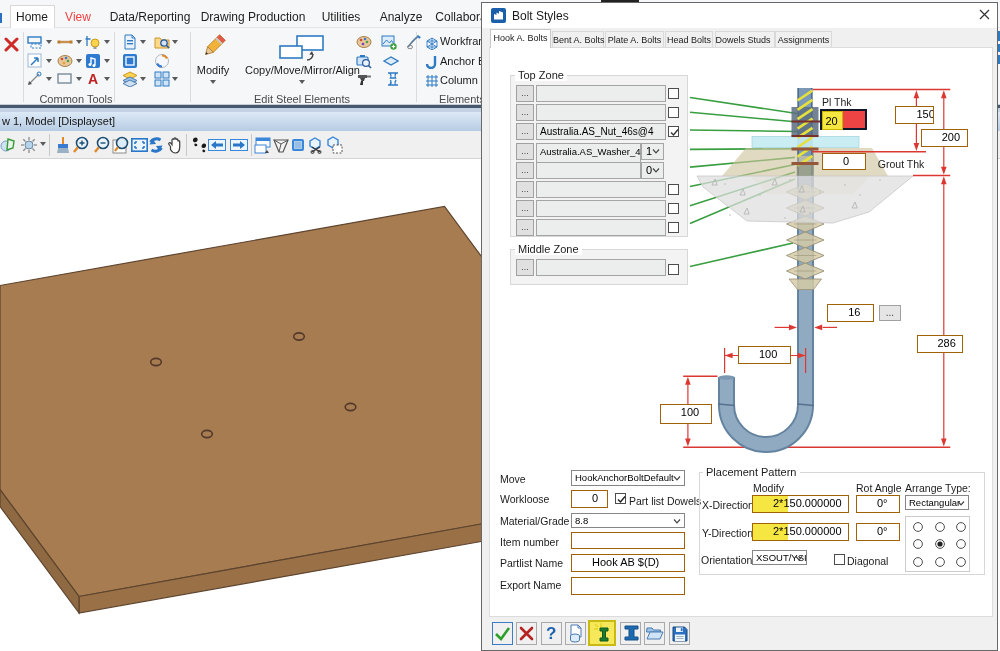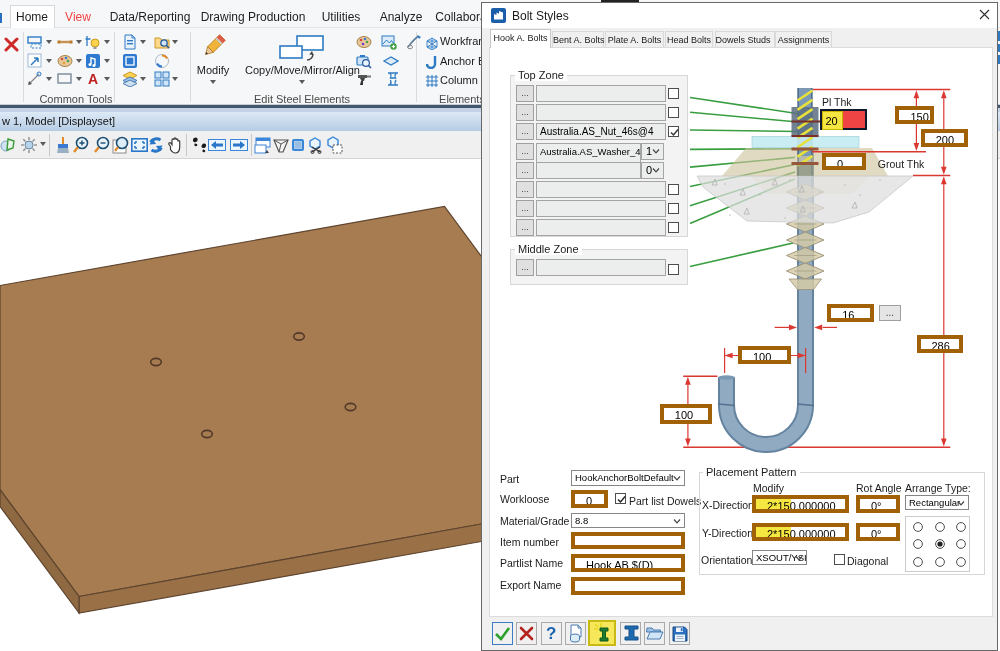--- a/index.html
+++ b/index.html
@@ -1,18 +1,18 @@
 <!DOCTYPE html>
 <html><head><meta charset="utf-8">
 <style>
 *{margin:0;padding:0;box-sizing:border-box}
 body{width:1000px;height:651px;position:relative;font-family:"Liberation Sans",sans-serif;background:#fff;overflow:hidden}
 .a{position:absolute}
 .lbl{position:absolute;font-size:10.5px;color:#1b1b1b;white-space:nowrap;line-height:12px}
-.f{position:absolute;background:#fff;border:4px solid #a16207;font-size:11px;line-height:15px;padding-left:11px;white-space:nowrap;overflow:hidden;color:#000}
+.f{position:absolute;background:#fff;border:1px solid #a16207;font-size:11px;line-height:15px;padding-left:20px;white-space:nowrap;overflow:hidden;color:#000}
 .zf{position:absolute;background:#eceded;border:1px solid #a5a5a5}
 .zbtn{position:absolute;background:#e0e0e0;border:1px solid #a0a0a0;color:#444;font-size:9px;text-align:center;line-height:11px}
 .cb{position:absolute;width:11px;height:11px;background:#fff;border:1px solid #4d4d4d}
 .grp{position:absolute;border:1px solid #d7d7d7}
 .glab{position:absolute;font-size:11px;color:#1b1b1b;background:#fff;padding:0 3px;white-space:nowrap;line-height:11px}
 .combo{position:absolute;background:#fff;border:1px solid #868686;font-size:9.5px;line-height:14px;padding-left:3px;white-space:nowrap;overflow:hidden}
 .chev{position:absolute;right:3px;top:50%;margin-top:-2px;width:8px;height:5px}
 .tbtn{position:absolute;width:21px;height:23px;background:#f0f0f0;border:1px solid #a9a9a9}
 .sep{position:absolute;width:1px;background:#d9dbde}
 .da{position:absolute;width:0;height:0;border-left:3px solid transparent;border-right:3px solid transparent;border-top:4px solid #5a5a5a}
@@ -466,21 +466,21 @@
 <div class="zf" style="left:536px;top:219.4px;width:130px;height:17px;font-size:10px;line-height:15px;padding-left:3px;color:#000"></div>
 <div class="cb" style="left:668px;top:222.4px"></div>
 <div class="grp" style="left:510px;top:249px;width:178px;height:36px;background:#f3f3f3"></div>
 <div class="glab" style="left:515px;top:244px">Middle Zone</div>
 <div class="zbtn" style="left:516px;top:259px;width:18px;height:17px;line-height:15px">...</div>
 <div class="zf" style="left:536px;top:259px;width:130px;height:17px"></div>
 <div class="cb" style="left:668px;top:264px"></div>
 <div class="a" style="left:998px;top:31px;width:2px;height:10px;background:#2e7bc4"></div>
 <div class="a" style="left:998px;top:44px;width:2px;height:8px;background:#2e7bc4"></div>
 <div class="a" style="left:998px;top:55px;width:2px;height:9px;background:#2e7bc4"></div>
-<div class="lbl" style="left:500px;top:473px">Part</div>
+<div class="lbl" style="left:500px;top:473px">Move</div>
 <div class="lbl" style="left:500px;top:492.5px">Workloose</div>
 <div class="lbl" style="left:500px;top:515px">Material/Grade</div>
 <div class="lbl" style="left:500px;top:536px">Item number</div>
 <div class="lbl" style="left:500px;top:557px">Partlist Name</div>
 <div class="lbl" style="left:500px;top:579px">Export Name</div>
 <div class="combo" style="left:571px;top:470px;width:114px;height:16px">HookAnchorBoltDefault<svg class="chev" viewBox="0 0 8 5">
       <path d="M1 0.5 L4 3.8 L7 0.5" stroke="#444" stroke-width="1.2" fill="none"></path>
     </svg></div>
 <div class="f" style="left:571px;top:490px;width:37px;height:18px">0</div>
 <div class="cb" style="left:615px;top:493px">

